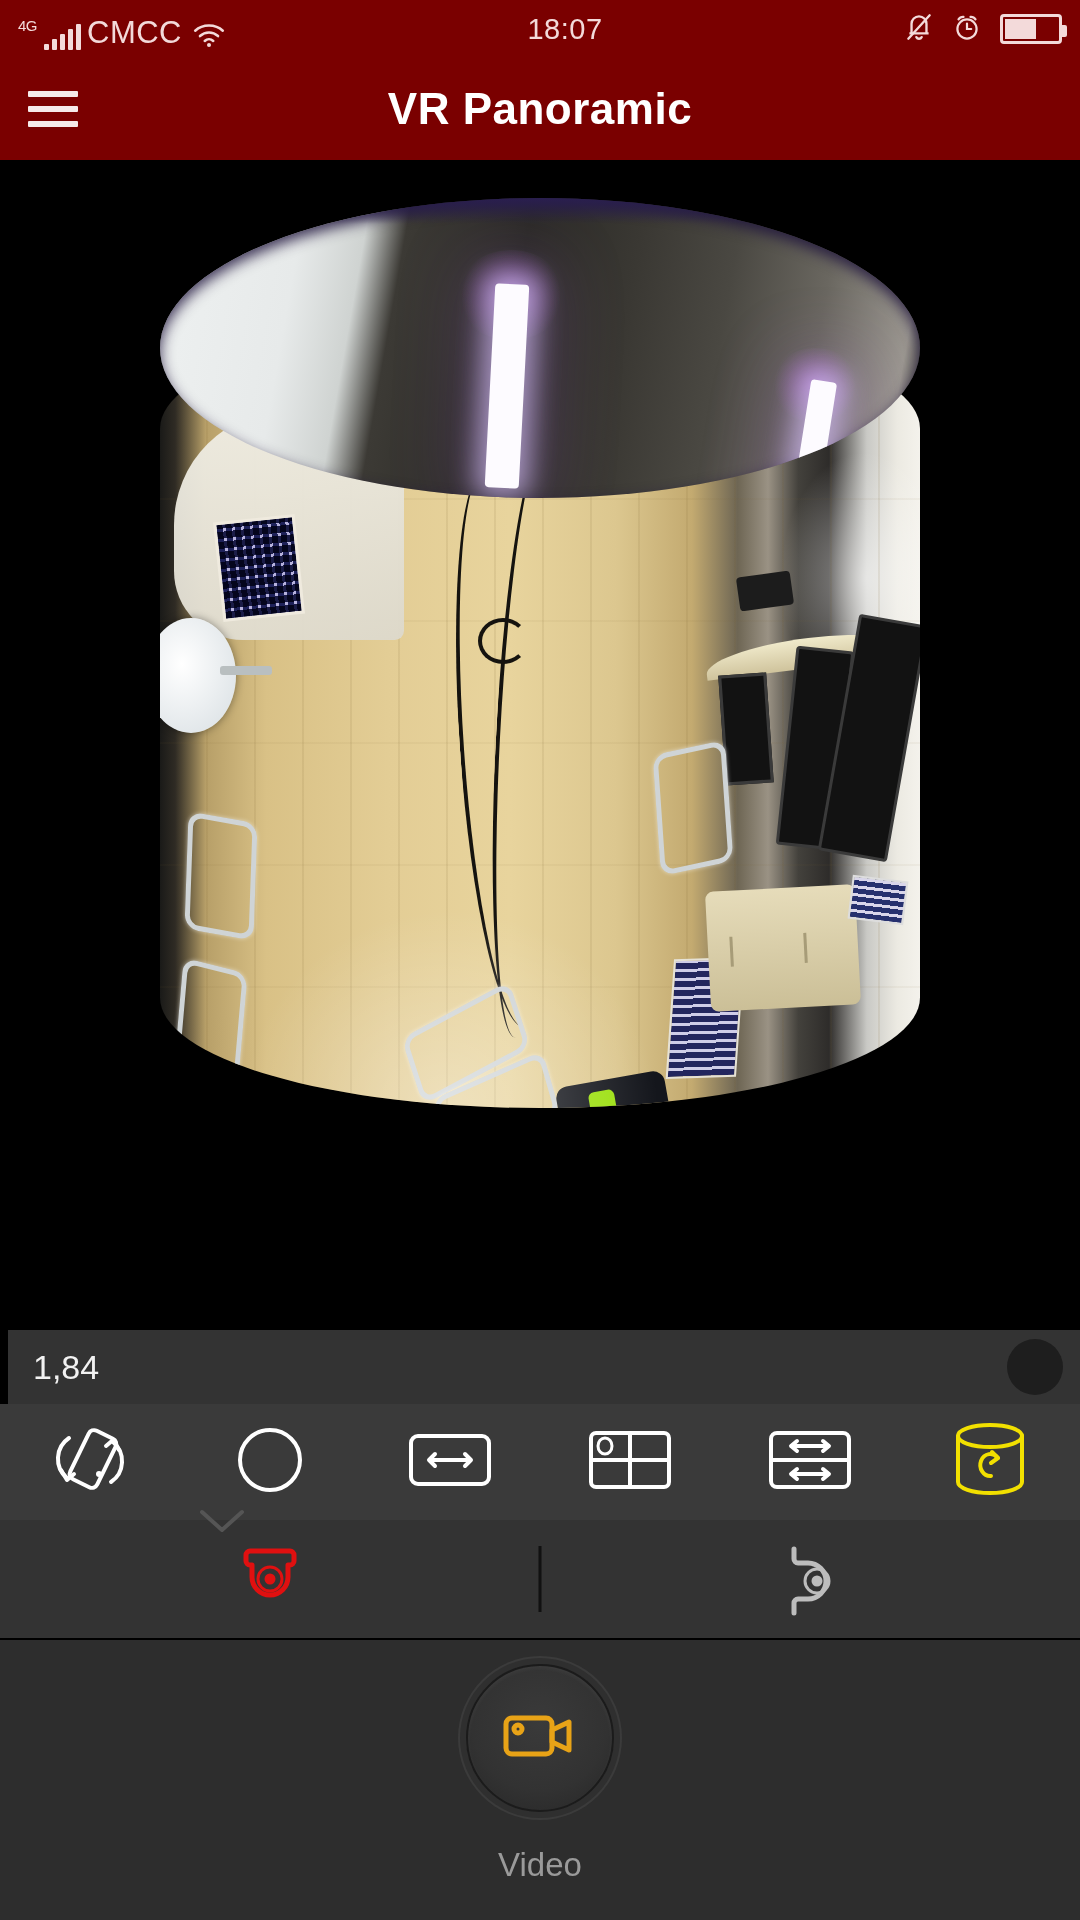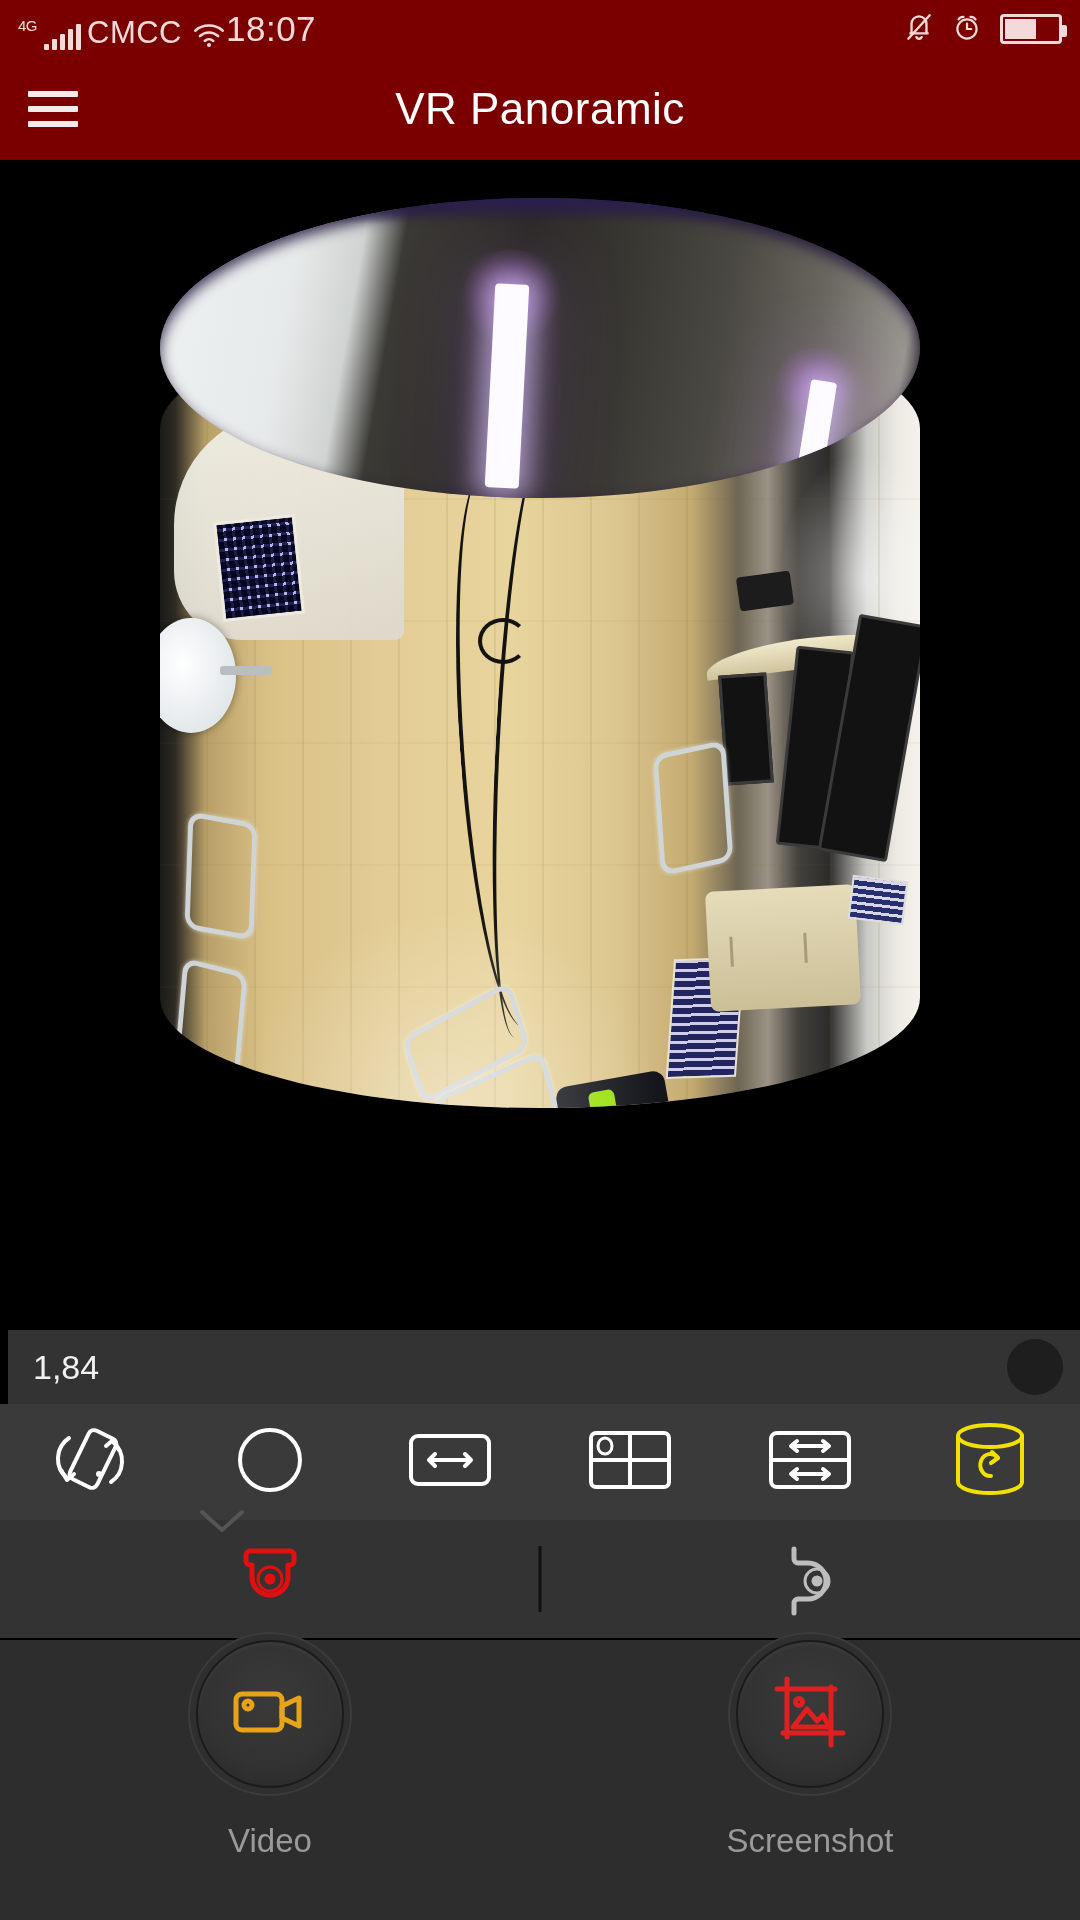--- a/index.html
+++ b/index.html
@@ -22,36 +22,36 @@
   .g4{ font-size:15px; line-height:1; position:absolute; top:2px; left:0; letter-spacing:-.5px; }
   .bars{ display:flex; align-items:flex-end; gap:3px; height:26px; margin-top:8px; }
   .bars i{ display:block; width:5px; background:#f3dada; border-radius:1px; }
   .bars i:nth-child(1){ height:6px; }
   .bars i:nth-child(2){ height:11px; }
   .bars i:nth-child(3){ height:16px; }
   .bars i:nth-child(4){ height:21px; }
   .bars i:nth-child(5){ height:26px; }
   .carrier{ font-size:31px; line-height:34px; letter-spacing:.5px; }
   .wifi{ width:34px; height:30px; position:relative; margin-left:4px; }
-  .sb-center{ flex:1; text-align:left; font-size:35px; letter-spacing:.5px; }
+  .sb-center{ flex:1; text-align:center; font-size:29px; letter-spacing:.5px; }
   .sb-right{ display:flex; align-items:center; gap:18px; }
   .ic{ display:block; }
   .battery{ width:62px; height:30px; border:3px solid #f3dada; border-radius:4px; position:relative; }
   .battery::after{ content:""; position:absolute; right:-8px; top:8px; width:5px; height:12px; background:#f3dada; border-radius:0 2px 2px 0; }
   .battery .fill{ position:absolute; left:2px; top:2px; bottom:2px; width:55%; background:#f3dada; }
 
   
   .titlebar{
     position:absolute; top:58px; left:0; width:1080px; height:102px;
     background:#7a0000; display:flex; align-items:center;
   }
   .hamburger{ position:absolute; left:28px; top:50%; transform:translateY(-50%);
     width:50px; height:36px; display:flex; flex-direction:column; justify-content:space-between; cursor:pointer; }
   .hamburger span{ display:block; height:6px; background:#f6e9e9; border-radius:1px; }
-  .title{ width:100%; text-align:center; color:#ffffff; font-size:44px; font-weight:400; letter-spacing:.5px; }
+  .title{ width:100%; text-align:center; color:#ffffff; font-size:44px; font-weight:700; letter-spacing:.5px; }
 
   
   .video{
     position:absolute; top:160px; left:0; width:1080px; height:1170px;
     background:#000; overflow:hidden;
   }
   
   .cyl{
     position:absolute; left:160px; top:38px; width:760px; height:1030px;
   }
@@ -186,21 +186,21 @@
     background:#333333; display:flex; align-items:center;
   }
   .camhalf{ flex:1; display:flex; align-items:center; justify-content:center; height:100%; cursor:pointer; position:relative; }
   .divider{ position:absolute; left:50%; top:26px; width:3px; height:66px; background:#111; transform:translateX(-50%); }
 
   
   .actions{
     position:absolute; top:1640px; left:0; width:1080px; height:280px;
     background:#2d2d2d; display:flex; align-items:flex-start;
   }
-  .action{ flex:1; display:flex; flex-direction:column; align-items:center; cursor:pointer; }
+  .action{ flex:1; display:flex; flex-direction:column; align-items:center; cursor:pointer; padding-top:24px; }
   .knob{
     width:148px; height:148px; border-radius:50%;
     background:radial-gradient(circle at 50% 40%, #3a3a3a 0%, #323232 60%, #262626 100%);
     border:2px solid #1b1b1b;
     box-shadow:0 0 0 6px #2f2f2f, 0 0 0 8px #3b3b3b, inset 0 2px 4px rgba(255,255,255,.05);
     display:flex; align-items:center; justify-content:center;
   }
   .alabel{ margin-top:34px; font-size:33px; color:#9a9a9a; }
 </style>
 </head>
@@ -420,33 +420,18 @@
           <svg width="78" height="60" viewBox="0 0 78 60" fill="none" stroke="#e8a317" stroke-width="5" stroke-linecap="round" stroke-linejoin="round">
             <rect x="5" y="12" width="46" height="36" rx="6"></rect>
             <circle cx="17" cy="23" r="4"></circle>
             <path d="M51 24 L68 16 v28 l-17 -8 z"></path>
           </svg>
         </span>
       </div>
       <div class="alabel">Video</div>
     </div>
 
-    <div class="action">
-      <div class="knob">
-        <span>
-          <svg width="74" height="74" viewBox="0 0 74 74" fill="none" stroke="#e02020" stroke-width="5" stroke-linecap="round" stroke-linejoin="round">
-            <path d="M14 4 V62"></path>
-            <path d="M58 12 V70"></path>
-            <path d="M4 14 H62"></path>
-            <path d="M10 58 H70"></path>
-            <circle cx="26" cy="27" r="3.5"></circle>
-            <path d="M20 52 L34 34 L44 46 L50 40 L56 52 Z"></path>
-          </svg>
-        </span>
-      </div>
-      <div class="alabel">Screenshot</div>
-    </div>
 
 
 
   </div>
 
 </div>
 
 </body></html>

